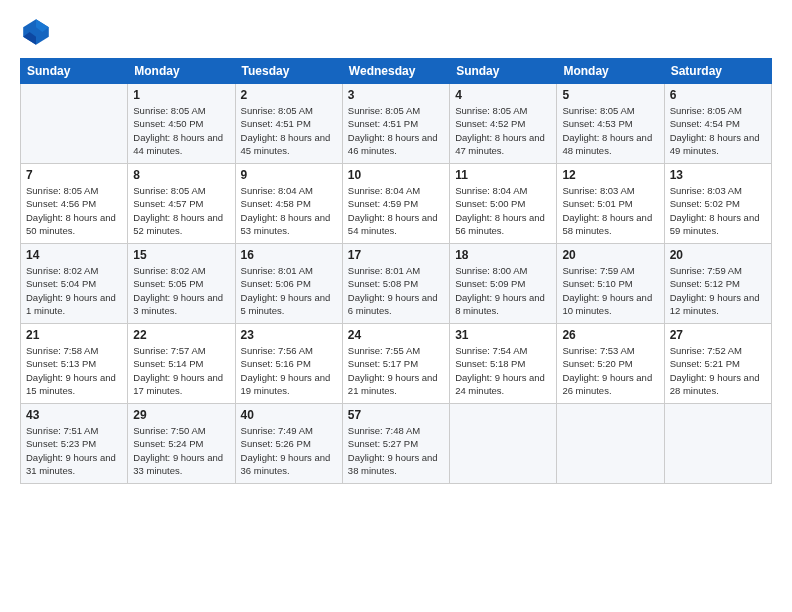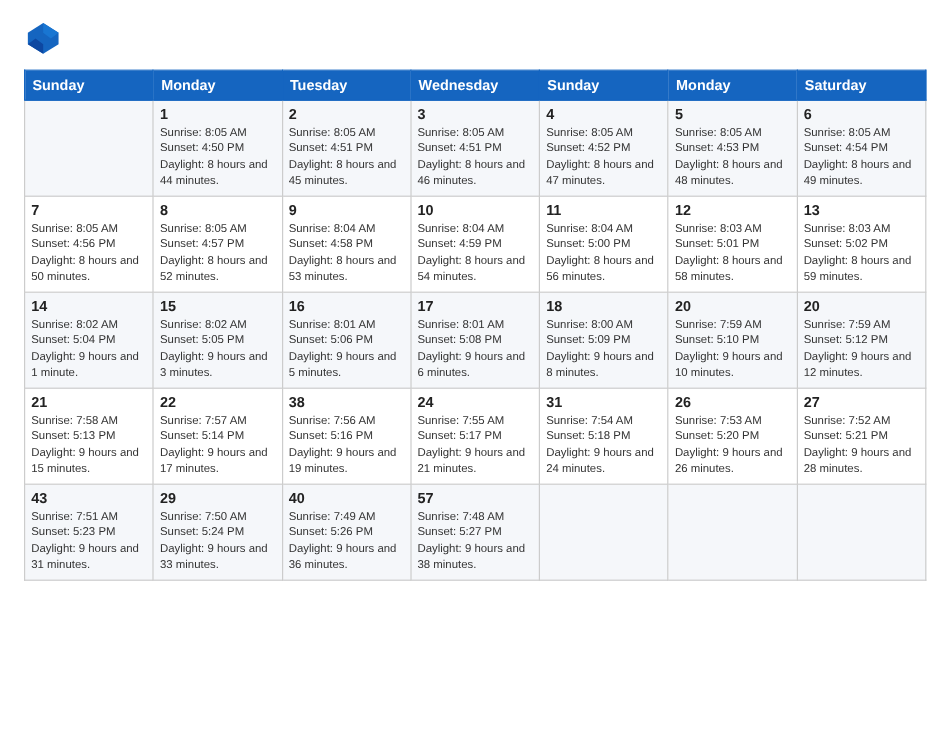--- a/index.html
+++ b/index.html
@@ -216,21 +216,21 @@
         <tr>
           <td>
             <span class="day-number">21</span>
             <div class="day-info">Sunrise: 7:58 AM<br>Sunset: 5:13 PM<br>Daylight: 9 hours and 15 minutes.</div>
           </td>
           <td>
             <span class="day-number">22</span>
             <div class="day-info">Sunrise: 7:57 AM<br>Sunset: 5:14 PM<br>Daylight: 9 hours and 17 minutes.</div>
           </td>
           <td>
-            <span class="day-number">38</span>
+            <span class="day-number">23</span>
             <div class="day-info">Sunrise: 7:56 AM<br>Sunset: 5:16 PM<br>Daylight: 9 hours and 19 minutes.</div>
           </td>
           <td>
             <span class="day-number">24</span>
             <div class="day-info">Sunrise: 7:55 AM<br>Sunset: 5:17 PM<br>Daylight: 9 hours and 21 minutes.</div>
           </td>
           <td>
             <span class="day-number">31</span>
             <div class="day-info">Sunrise: 7:54 AM<br>Sunset: 5:18 PM<br>Daylight: 9 hours and 24 minutes.</div>
           </td>

